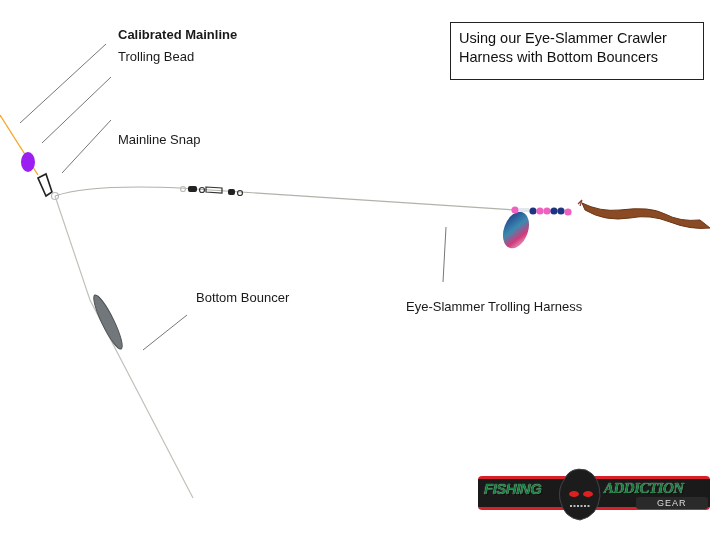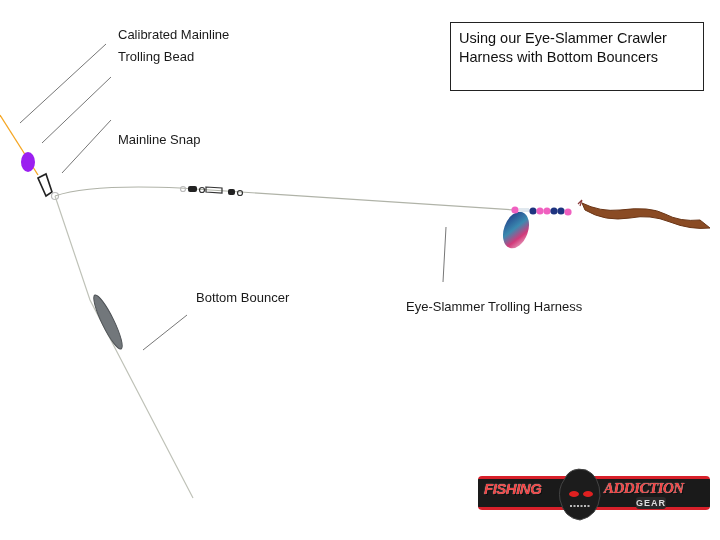--- a/index.html
+++ b/index.html
@@ -1,32 +1,32 @@
 <!DOCTYPE html>
 <html><head>
 <meta charset="utf-8">
 <style>
   html, body { margin:0; padding:0; }
   body { width:720px; height:540px; background:#ffffff; position:relative; overflow:hidden;
          font-family:"Liberation Sans", sans-serif; }
   .label { position:absolute; font-size:13px; color:#1a1a1a; line-height:18px; white-space:nowrap; }
-  .title-box { position:absolute; left:450px; top:22px; width:254px; height:69px;
+  .title-box { position:absolute; left:450px; top:22px; width:254px; height:58px;
                border:1.5px solid #222; box-sizing:border-box; padding:6px 0 0 8px;
                font-size:14.5px; line-height:19px; color:#111; }
   svg.art { position:absolute; left:0; top:0; }
   .logo { position:absolute; left:478px; top:470px; width:232px; height:50px; }
   .logo-band { position:absolute; left:0; top:6px; width:232px; height:34px; border-radius:4px;
                background:linear-gradient(#d8202a 0 3px, #1a1a1a 3px 31px, #d8202a 31px 34px); }
   .logo-left, .logo-right { position:absolute; top:10px; font-weight:bold; font-style:italic;
-               font-size:15px; color:#ef4444; letter-spacing:-0.5px;
+               font-size:15px; color:#15803d; letter-spacing:-0.5px;
                text-shadow:0 0 1px #fff, 1px 1px 0 #000; }
   .logo-left { left:6px; }
   .logo-right { left:126px;font-family:Liberation Serif, serif; }
   .logo-gear { position:absolute; left:158px; top:27px; background:#2a2a2a; color:#ddd; font-size:9px;
-               font-weight:bold; padding:1px 0; border-radius:3px; letter-spacing:1px; }
+               font-weight:normal; padding:1px 21px; border-radius:3px; letter-spacing:1px; }
   .logo-fish { position:absolute; left:78px; top:-4px; }
 </style>
 </head>
 <body>
 
 <svg class="art" width="720" height="540" viewBox="0 0 720 540">
 
   <line x1="106" y1="44" x2="20" y2="123" stroke="#777" stroke-width="1"></line>
   <line x1="111" y1="77" x2="42" y2="143" stroke="#777" stroke-width="1"></line>
   <line x1="111" y1="120" x2="62" y2="173" stroke="#777" stroke-width="1"></line>
@@ -77,21 +77,21 @@
 
   <path d="M582 203 Q600 212 620 210 Q650 206 665 214 Q680 222 700 220 L710 228 Q690 230 670 222 Q650 214 630 218 Q605 222 585 210 Z" fill="#8a4b24" stroke="#6a3516" stroke-width="1"></path>
   <path d="M578 204 l4 -4 m0 0 l-2 6" stroke="#8a3a3a" stroke-width="1.2" fill="none"></path>
 </svg>
 
 <div class="title-box">
   <div>Using our Eye-Slammer Crawler</div>
   <div>Harness with Bottom Bouncers</div>
 </div>
 
-<div class="label" style="left:118px; top:26px;">Calibrated Mainline</div>
+<div class="label" style="left:118px; top:26px;font-weight:bold;">Calibrated Mainline</div>
 <div class="label" style="left:118px; top:48px;">Trolling Bead</div>
 <div class="label" style="left:118px; top:107px;margin-top:24px;">Mainline Snap</div>
 <div class="label" style="left:196px; top:289px;">Bottom Bouncer</div>
 <div class="label" style="left:406px; top:298px;">
   <div>Eye-Slammer Trolling Harness</div>
 </div>
 
 <div class="logo">
   <div class="logo-band"></div>
   <span class="logo-left">FISHING</span>

